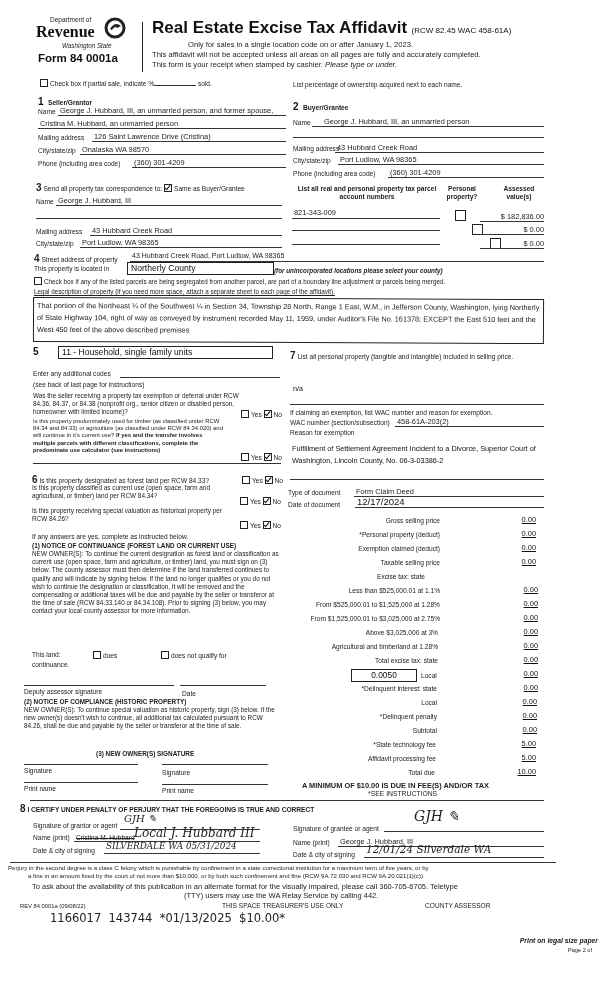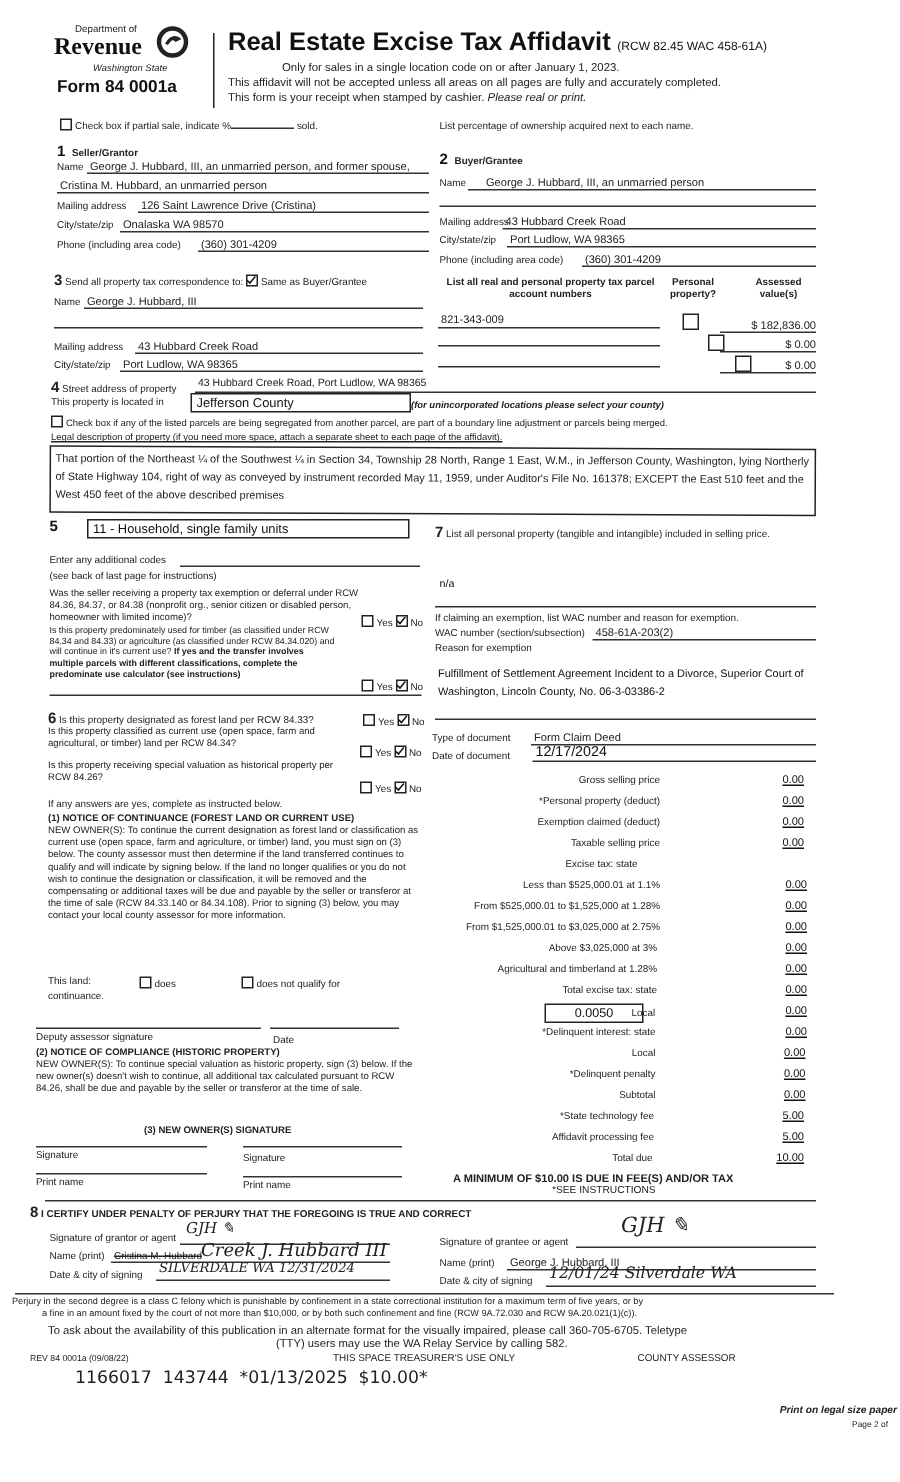--- a/index.html
+++ b/index.html
@@ -34,21 +34,21 @@
 </div>
 <div class="abs" style="left:142px;top:22px;width:1px;height:50px;background:#222;"></div>
 <div class="abs" style="left:152px;top:18px;white-space:nowrap;">
   <span style="font-weight:bold;font-size:17px;">Real Estate Excise Tax Affidavit</span>
   <span style="font-size:8px;">(RCW 82.45 WAC 458-61A)</span>
 </div>
 <div class="abs lbl" style="left:152px;top:40px;font-size:7.6px;margin-left:36px;">Only for sales in a single location code on or after January 1, 2023.</div>
 <div class="abs lbl" style="left:152px;top:50px;font-size:7.6px;">This affidavit will not be accepted unless all areas on all pages are fully and accurately completed.</div>
 <div class="abs lbl" style="left:152px;top:60px;font-size:7.6px;">
   <span>This form is your receipt when stamped by cashier.</span>
-  <i>Please real or print.</i>
+  <i>Please type or under.</i>
 </div>
 
 
 <div class="abs lbl" style="left:40px;top:79px;">
   <span class="cb"></span><span>Check box if partial sale, indicate %</span><span style="display:inline-block;width:42px;border-bottom:1px solid #333;"></span> <span>sold.</span>
 </div>
 <div class="abs lbl" style="left:293px;top:81px;">List percentage of ownership acquired next to each name.</div>
 
 
 <div class="abs" style="left:38px;top:91px;white-space:nowrap;">
@@ -128,21 +128,21 @@
 <div class="line" style="left:480px;top:248px;width:64px;"></div>
 
 
 <div class="abs lbl" style="left:34px;top:253px;">
   <span class="secnum">4</span>
   <span>Street address of property</span>
 </div>
 <div class="abs fill" style="left:132px;top:252px;font-size:7px;">43 Hubbard Creek Road, Port Ludlow, WA 98365</div>
 <div class="line" style="left:130px;top:261px;width:414px;"></div>
 <div class="abs lbl" style="left:34px;top:265px;">This property is located in</div>
-<div class="abs" style="left:127px;top:262px;width:142px;height:11px;border:1px solid #222;font-size:8.6px;line-height:11px;padding-left:3px;">Jefferson County</div>
+<div class="abs" style="left:127px;top:262px;width:142px;height:11px;border:1px solid #222;font-size:8.6px;line-height:11px;padding-left:3px;">Northerly County</div>
 <div class="abs lbl bold" style="left:274px;top:267px;font-style:italic;font-size:6.3px;">(for unincorporated locations please select your county)</div>
 <div class="abs lbl" style="left:34px;top:277px;font-size:6.3px;">
   <span class="cb"></span><span>Check box if any of the listed parcels are being segregated from another parcel, are part of a boundary line adjustment or parcels being merged.</span>
 </div>
 <div class="abs lbl" style="left:34px;top:288px;font-size:6.3px;text-decoration:underline;">Legal description of property (if you need more space, attach a separate sheet to each page of the affidavit).</div>
 <div class="abs" style="left:33px;top:298px;width:503px;height:39px;border:1px solid #222;padding:2px 3px;font-size:7.3px;line-height:12px;color:#222;transform:rotate(0.25deg);">That portion of the Northeast ¼ of the Southwest ¼ in Section 34, Township 28 North, Range 1 East, W.M., in Jefferson County, Washington, lying Northerly of State Highway 104, right of way as conveyed by instrument recorded May 11, 1959, under Auditor's File No. 161378; EXCEPT the East 510 feet and the West 450 feet of the above described premises</div>
 
 
 <div class="abs secnum" style="left:33px;top:346px;">5</div>
 <div class="abs" style="left:58px;top:346px;width:210px;height:11px;border:1px solid #222;font-size:8.6px;line-height:11px;padding-left:3px;">11 - Household, single family units</div>
@@ -247,21 +247,21 @@
   <div class="abs lbl" style="right:160px;top:601px;">From $525,000.01 to $1,525,000 at 1.28%</div>
   <div class="amt" style="right:62px;top:599px;">0.00</div>
   <div class="abs lbl" style="right:160px;top:615px;">From $1,525,000.01 to $3,025,000 at 2.75%</div>
   <div class="amt" style="right:62px;top:613px;">0.00</div>
   <div class="abs lbl" style="right:162px;top:629px;">Above $3,025,000 at 3%</div>
   <div class="amt" style="right:62px;top:627px;">0.00</div>
   <div class="abs lbl" style="right:162px;top:643px;">Agricultural and timberland at 1.28%</div>
   <div class="amt" style="right:62px;top:641px;">0.00</div>
   <div class="abs lbl" style="right:162px;top:657px;">Total excise tax: state</div>
   <div class="amt" style="right:62px;top:655px;">0.00</div>
-  <div class="abs" style="left:351px;top:669px;width:64px;height:11px;border:1px solid #222;font-size:8.4px;line-height:11px;text-align:center;margin-left:12px;">0.0050</div>
+  <div class="abs" style="left:351px;top:669px;width:64px;height:11px;border:1px solid #222;font-size:8.4px;line-height:11px;text-align:center;">0.0050</div>
   <div class="abs lbl" style="left:421px;top:672px;">Local</div>
   <div class="amt" style="right:62px;top:669px;">0.00</div>
   <div class="abs lbl" style="right:163px;top:685px;">*Delinquent interest: state</div>
   <div class="amt" style="right:62px;top:683px;">0.00</div>
   <div class="abs lbl" style="right:163px;top:699px;">Local</div>
   <div class="amt" style="right:63px;top:697px;">0.00</div>
   <div class="abs lbl" style="right:163px;top:713px;">*Delinquent penalty</div>
   <div class="amt" style="right:63px;top:711px;">0.00</div>
   <div class="abs lbl" style="right:163px;top:727px;">Subtotal</div>
   <div class="amt" style="right:63px;top:725px;">0.00</div>
@@ -279,44 +279,44 @@
 <div class="line" style="left:30px;top:800px;width:514px;"></div>
 <div class="abs lbl bold" style="left:20px;top:803px;font-size:6.6px;">
   <span class="secnum">8</span>
   <span>I CERTIFY UNDER PENALTY OF PERJURY THAT THE FOREGOING IS TRUE AND CORRECT</span>
 </div>
 <div class="abs lbl" style="left:33px;top:822px;">Signature of grantor or agent</div>
 <div class="abs hand" style="left:124px;top:813px;font-size:10px;">GJH ✎</div>
 <div class="line" style="left:120px;top:829px;width:140px;"></div>
 <div class="abs lbl" style="left:33px;top:834px;">Name (print)</div>
 <div class="abs lbl" style="left:76px;top:834px;text-decoration:line-through;">Cristina M. Hubbard</div>
-<div class="abs hand" style="left:134px;top:826px;font-size:12px;">Creek J. Hubbard III</div>
+<div class="abs hand" style="left:134px;top:826px;font-size:12px;">Local J. Hubbard III</div>
 <div class="line" style="left:74px;top:841px;width:186px;"></div>
 <div class="abs lbl" style="left:33px;top:847px;">Date &amp; city of signing</div>
-<div class="abs hand" style="left:106px;top:841px;font-size:8.8px;">SILVERDALE WA  12/31/2024</div>
+<div class="abs hand" style="left:106px;top:841px;font-size:8.8px;">SILVERDALE WA  05/31/2024</div>
 <div class="line" style="left:104px;top:853px;width:156px;"></div>
 
 <div class="abs lbl" style="left:293px;top:825px;">Signature of grantee or agent</div>
 <div class="abs hand" style="left:414px;top:808px;font-size:14px;">GJH ✎</div>
 <div class="line" style="left:384px;top:831px;width:160px;"></div>
 <div class="abs lbl" style="left:293px;top:839px;">Name (print)</div>
 <div class="abs fill" style="left:340px;top:837px;">George J. Hubbard, III</div>
 <div class="line" style="left:338px;top:846px;width:206px;"></div>
 <div class="abs lbl" style="left:293px;top:851px;">Date &amp; city of signing</div>
 <div class="abs hand" style="left:366px;top:843px;font-size:10.5px;">12/01/24  Silverdale WA</div>
 <div class="line" style="left:364px;top:857px;width:180px;"></div>
 
 
 <div class="line" style="left:10px;top:862px;width:546px;"></div>
 <div class="abs lbl" style="left:8px;top:864px;font-size:6.1px;">
   <span>Perjury in the second degree is a class C felony which is punishable by confinement in a state correctional institution for a maximum term of five years, or by</span>
 </div>
 <div class="abs lbl" style="left:28px;top:872px;font-size:6.1px;">a fine in an amount fixed by the court of not more than $10,000, or by both such confinement and fine (RCW 9A.72.030 and RCW 9A.20.021(1)(c)).</div>
 <div class="abs lbl" style="left:32px;top:882px;font-size:7.5px;">To ask about the availability of this publication in an alternate format for the visually impaired, please call 360-705-6705. Teletype</div>
-<div class="abs lbl" style="left:184px;top:891px;font-size:7.5px;">(TTY) users may use the WA Relay Service by calling 582.</div>
+<div class="abs lbl" style="left:184px;top:891px;font-size:7.5px;">(TTY) users may use the WA Relay Service by calling 442.</div>
 <div class="abs lbl" style="left:20px;top:903px;font-size:5.8px;">REV 84 0001a (09/08/22)</div>
 <div class="abs lbl" style="left:222px;top:902px;font-size:6.6px;">THIS SPACE TREASURER'S USE ONLY</div>
 <div class="abs lbl" style="left:425px;top:902px;font-size:6.6px;">COUNTY ASSESSOR</div>
 <div class="abs" style="left:50px;top:911px;font-family:'DejaVu Sans',sans-serif;font-size:11.5px;color:#222;white-space:pre;">1166017  143744  *01/13/2025  $10.00*</div>
 <div class="abs lbl bold" style="right:2px;top:937px;font-style:italic;font-size:6.8px;">Print on legal size paper</div>
 <div class="abs lbl" style="right:8px;top:947px;font-size:5.6px;">Page 2 of</div>
 
 
 
 </body></html>

